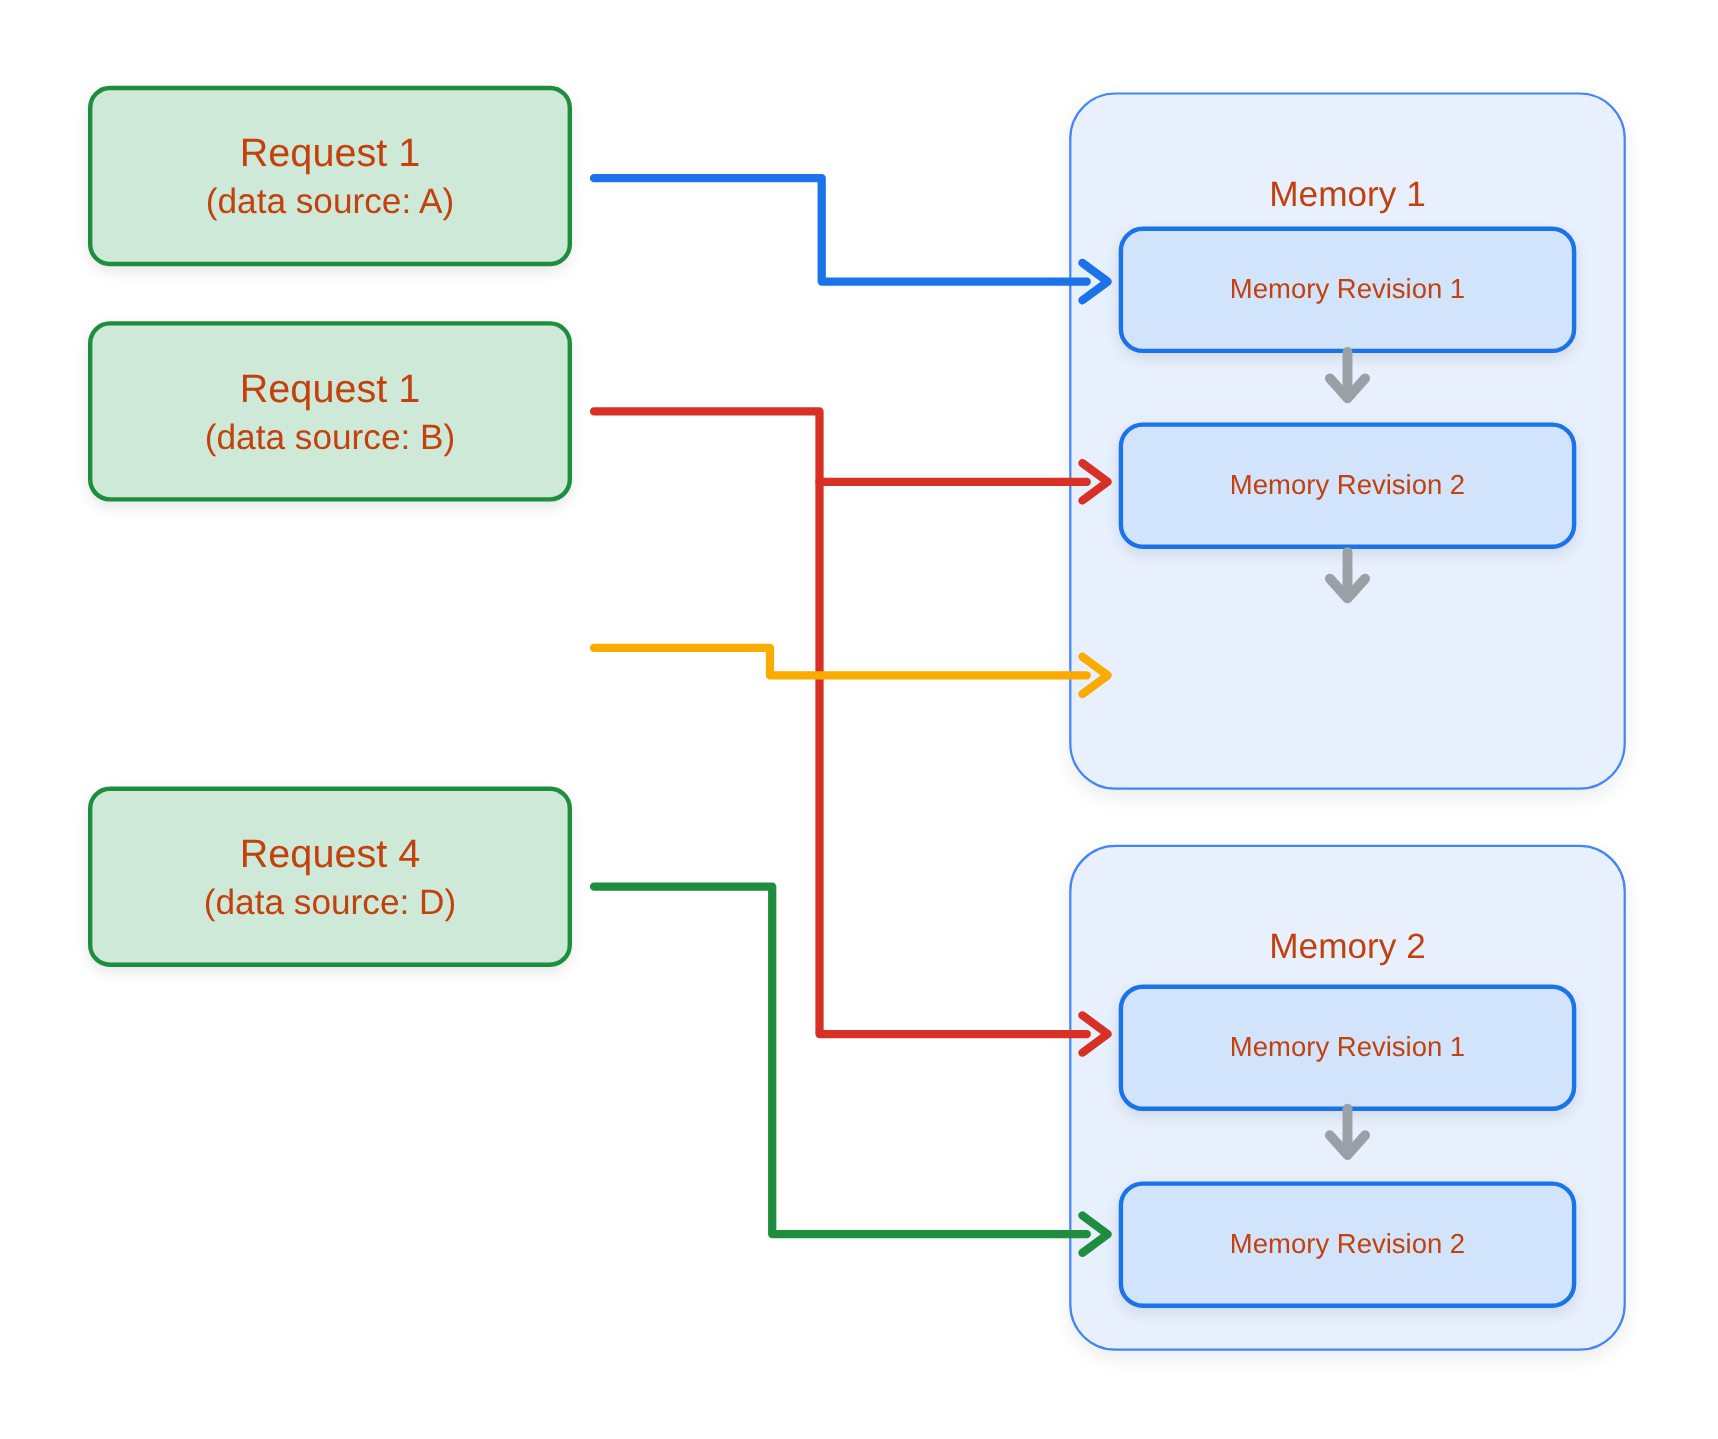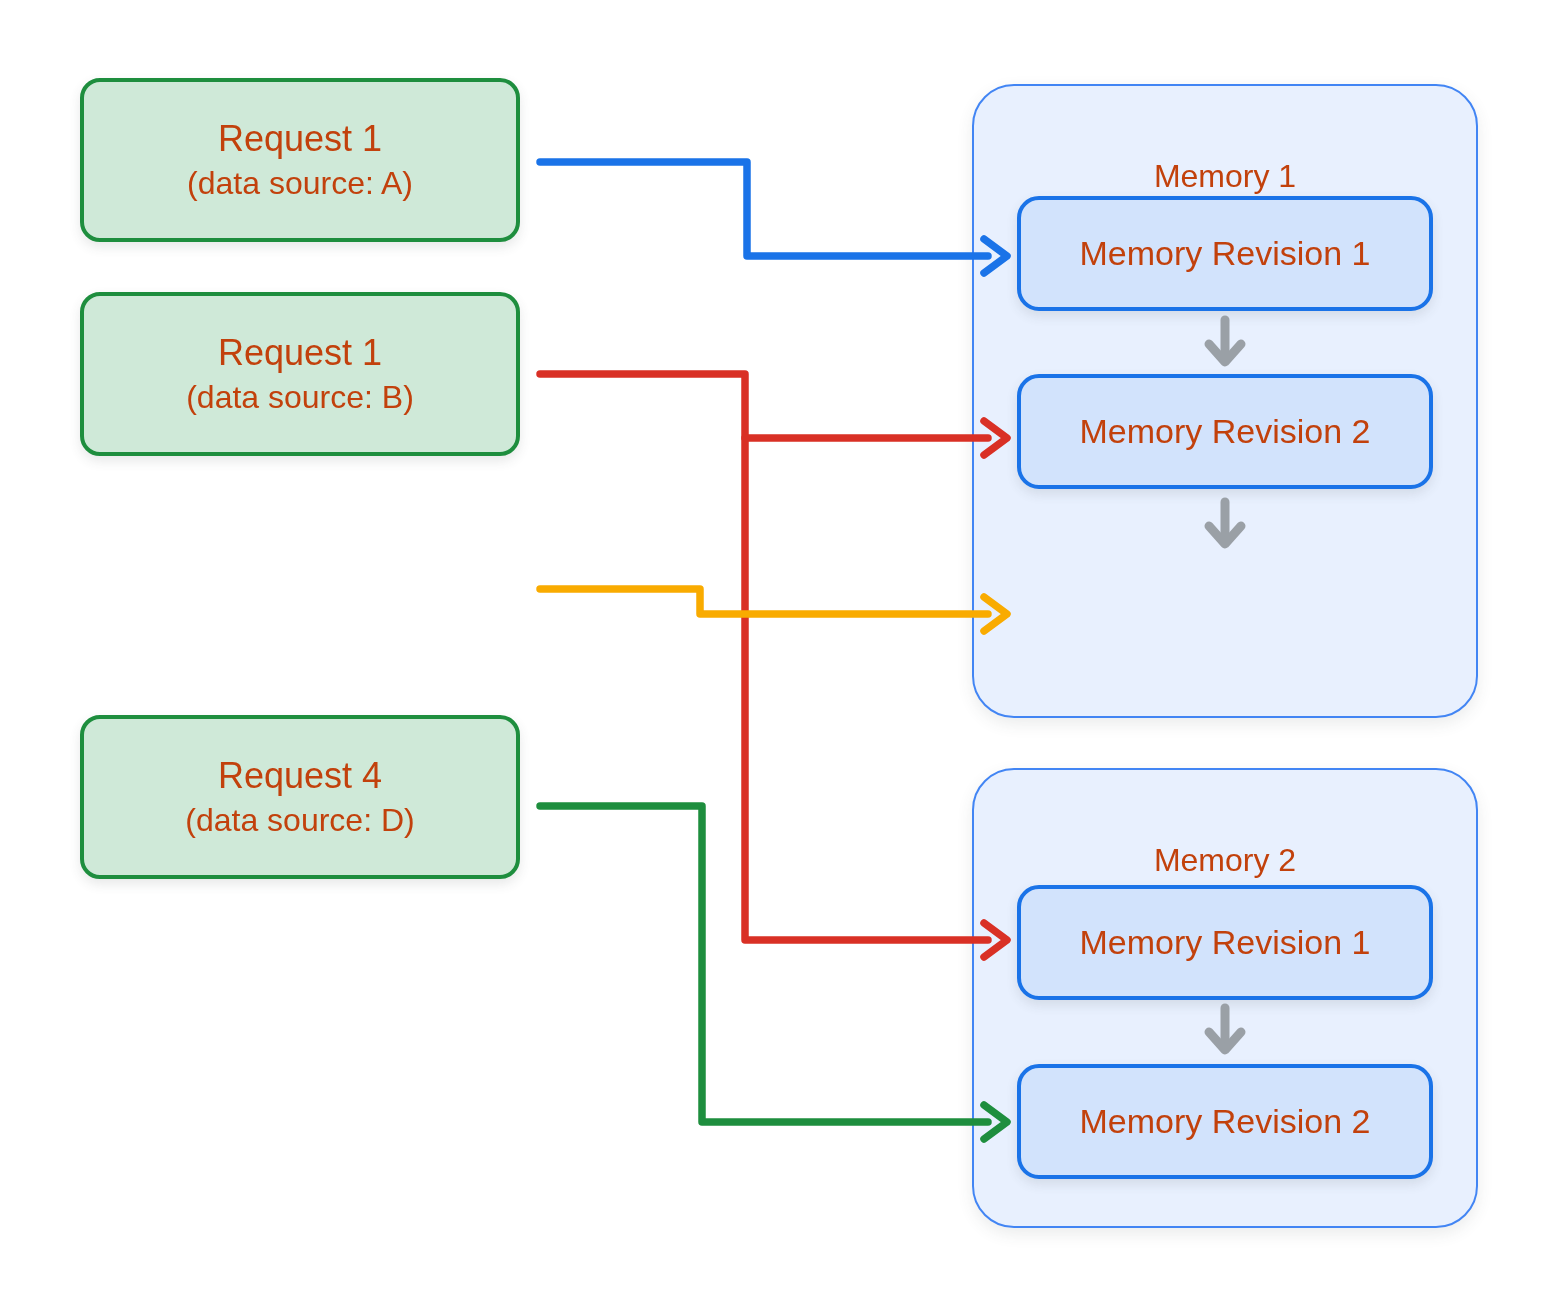--- a/index.html
+++ b/index.html
@@ -38,22 +38,23 @@
     text-align:center;font-size:32px;font-weight:500;line-height:48px;margin-top:28px;
   }
   
   .revision-box{
     position:absolute;left:1017px;width:416px;height:115px;
     background:#d2e3fc;
     border:4px solid #1a73e8;
     border-radius:22px;
     box-sizing:border-box;
     display:flex;align-items:center;justify-content:center;
-    font-size:34px;font-weight:500;
+    font-size:25px;font-weight:500;
     box-shadow:0 5px 12px rgba(60,64,67,.12);
+    margin-top:10px;
   }
   .overlay{position:absolute;left:0;top:0;pointer-events:none;}
 </style>
 </head>
 <body>
 
 <div class="canvas">
 
   <div class="request-box" style="top:78px">
     <div class="request-title">Request 1</div>

